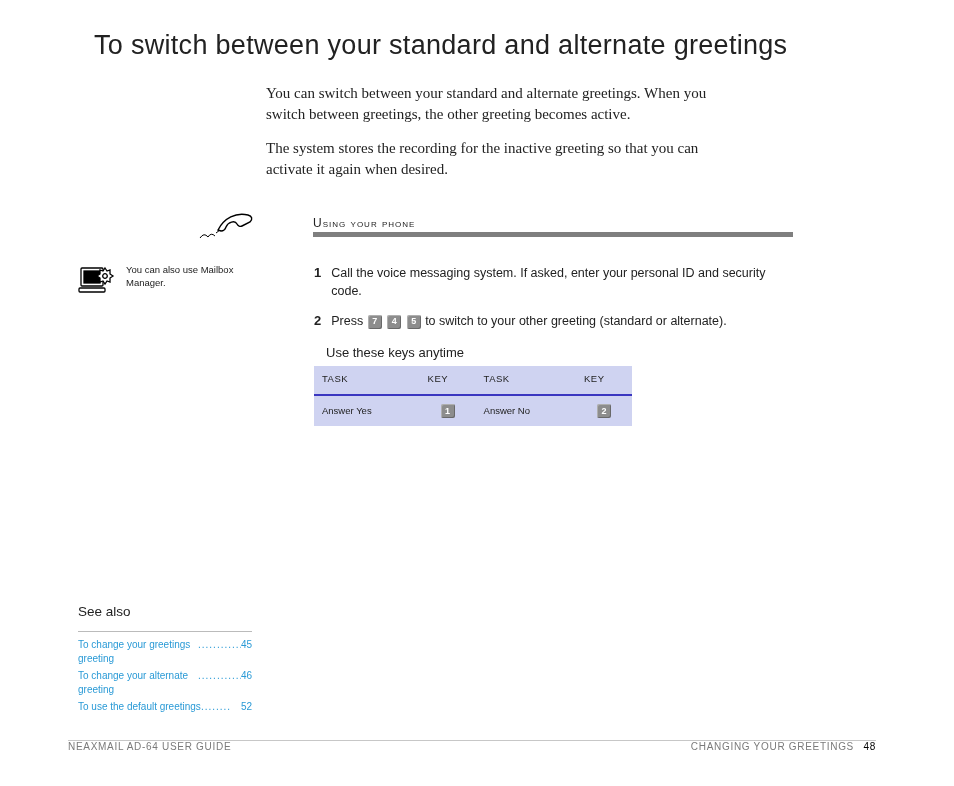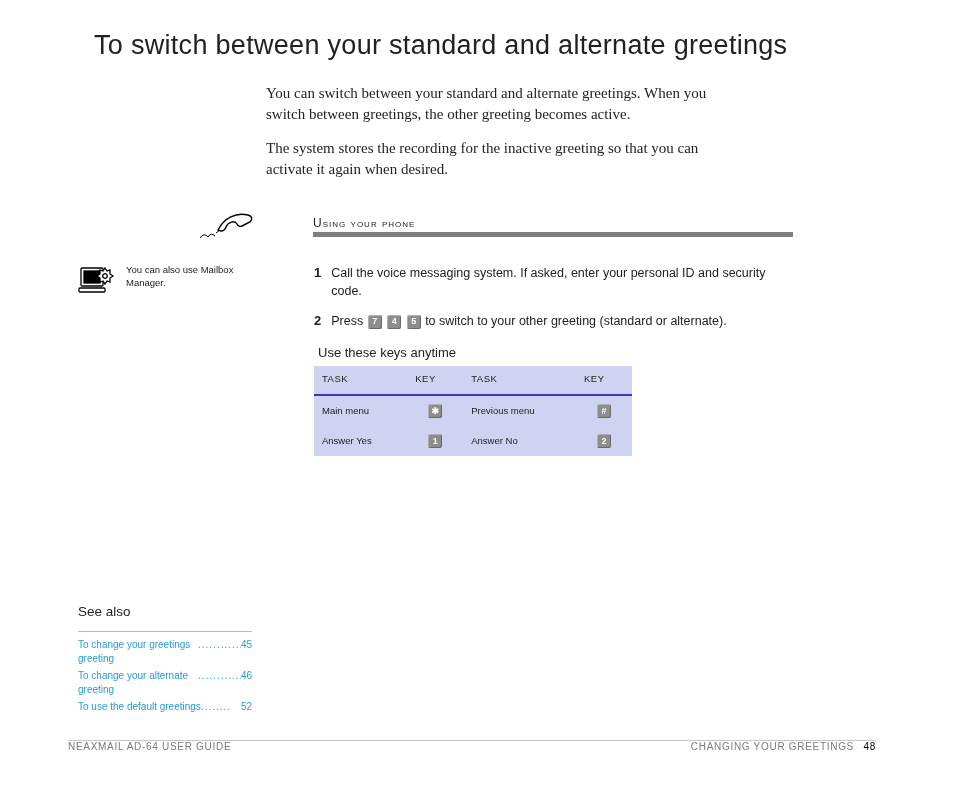--- a/index.html
+++ b/index.html
@@ -122,21 +122,21 @@
     font-weight: 700;
     border-radius: 2px;
     box-shadow: inset -1px -1px 0 rgba(0,0,0,.25), inset 1px 1px 0 rgba(255,255,255,.3);
     margin: 0 1px;
     vertical-align: middle;
   }
 
   .subhead {
     font-family: "Futura", "Century Gothic", "Trebuchet MS", Arial, sans-serif;
     font-size: 13px;
-    margin: 14px 0 6px 4px;
+    margin: 14px 0 6px 12px;
   }
 
   .key-table {
     width: 318px;
     background: #cfd3f1;
     border-collapse: collapse;
     font-family: "Futura", "Century Gothic", Arial, sans-serif;
     font-size: 9.5px;
   }
   .key-table th {
@@ -272,26 +272,20 @@
 
       <table class="key-table">
         <tbody>
             <tr>
           <th>TASK</th>
           <th class="k">KEY</th>
           <th>TASK</th>
           <th class="k">KEY</th>
         </tr>
         <tr>
-          <td>Main menu</td>
-          <td class="k"><span class="keycap">✱</span></td>
-          <td>Previous menu</td>
-          <td class="k"><span class="keycap">#</span></td>
-        </tr>
-        <tr>
           <td>Answer Yes</td>
           <td class="k"><span class="keycap">1</span></td>
           <td>Answer No</td>
           <td class="k"><span class="keycap">2</span></td>
         </tr>
       </tbody>
         </table>
 
     </div>
   </div>

